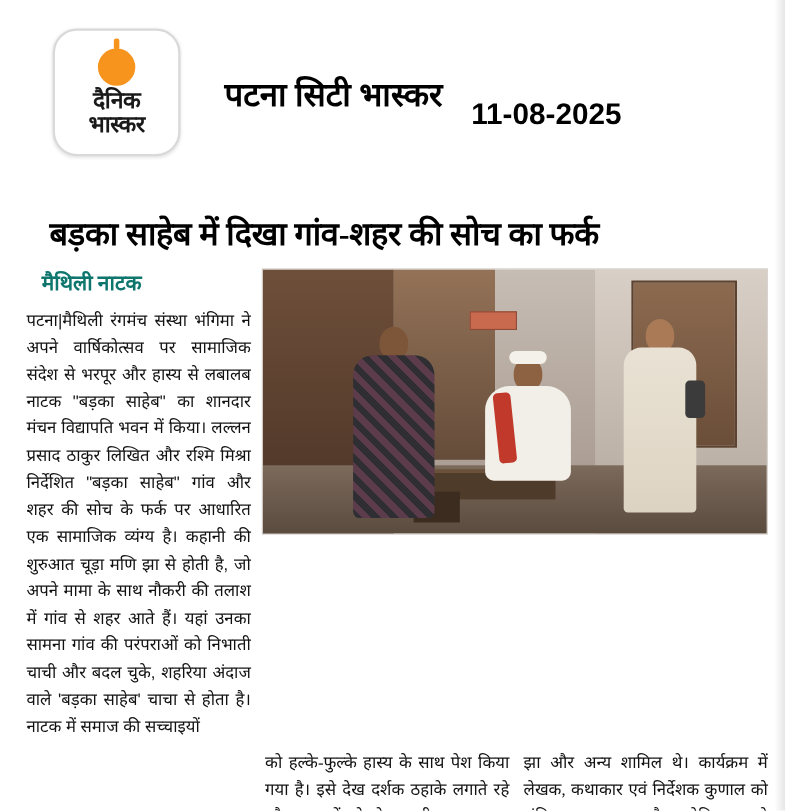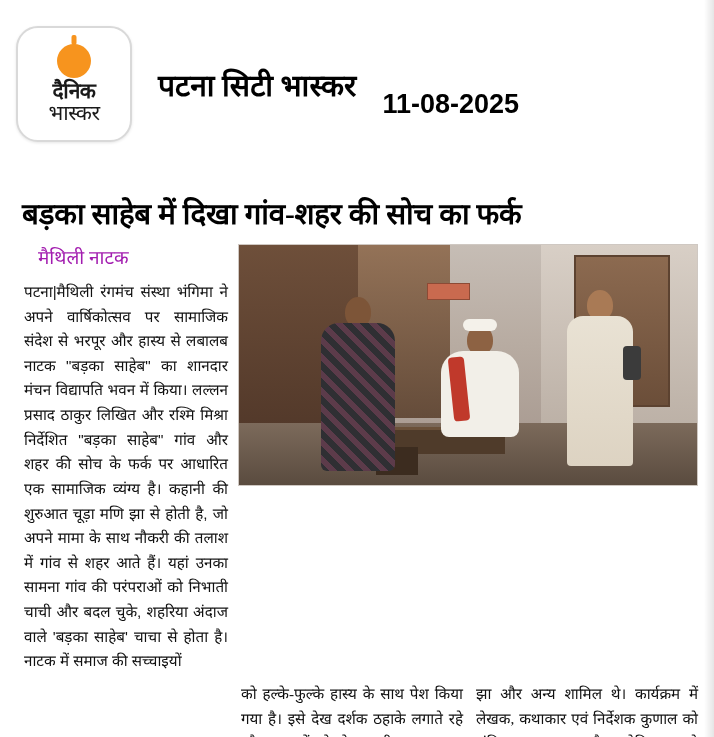--- a/index.html
+++ b/index.html
@@ -19,21 +19,21 @@
     width: 714px;
     height: 737px;
     position: relative;
     background: #ffffff;
   }
 
   
   .masthead {
     display: flex;
     align-items: center;
-    padding: 28px 0 0 16px;
+    padding: 28px 0 0 48px;
     height: 140px;
     box-sizing: border-box;
   }
   .logo-box {
     width: 112px;
     height: 112px;
     border: 2px solid #d9d9d9;
     border-radius: 22px;
     background: #ffffff;
     display: flex;
@@ -65,48 +65,49 @@
   .logo-text-1 {
     font-family: "Liberation Serif", serif;
     font-weight: bold;
     font-size: 21px;
     line-height: 1.05;
     color: #1a1a1a;
     letter-spacing: -0.5px;
   }
   .logo-text-2 {
     font-family: "Liberation Serif", serif;
-    font-weight: normal;
+    font-weight: bold;
     font-size: 21px;
     line-height: 1.05;
     color: #1a1a1a;
     letter-spacing: -0.5px;
   }
   .masthead-title {
     font-family: "Liberation Serif", serif;
     font-weight: bold;
     font-size: 30px;
     color: #000000;
-    margin-left: 26px;
+    margin-left: 40px;
     letter-spacing: 0px;
     white-space: nowrap;
   }
   .masthead-date {
     font-family: "Liberation Sans", sans-serif;
     font-weight: bold;
     font-size: 27px;
     color: #000000;
     margin-left: 26px;
     white-space: nowrap;
     margin-top: 40px;
   }
 
   
   .headline-wrap {
     padding: 58px 18px 0 22px;
+    margin-left: 23px;
   }
   .headline {
     font-family: "Liberation Serif", serif;
     font-weight: bold;
     font-size: 29.5px;
     line-height: 1.15;
     color: #000000;
     letter-spacing: -0.2px;
     white-space: nowrap;
   }
@@ -116,23 +117,23 @@
     display: flex;
     padding: 12px 16px 0 22px;
     box-sizing: border-box;
   }
   .col-left {
     width: 206px;
     flex: none;
   }
   .kicker {
     font-family: "Liberation Serif", serif;
-    font-weight: normal;
+    font-weight: bold;
     font-size: 19px;
-    color: #a21caf;
+    color: #0f766e;
     margin: 0 0 10px 16px;
   }
   .photo-block {
     flex: 1;
     margin-left: 10px;
     position: relative;
   }
 
   
   .photo {

